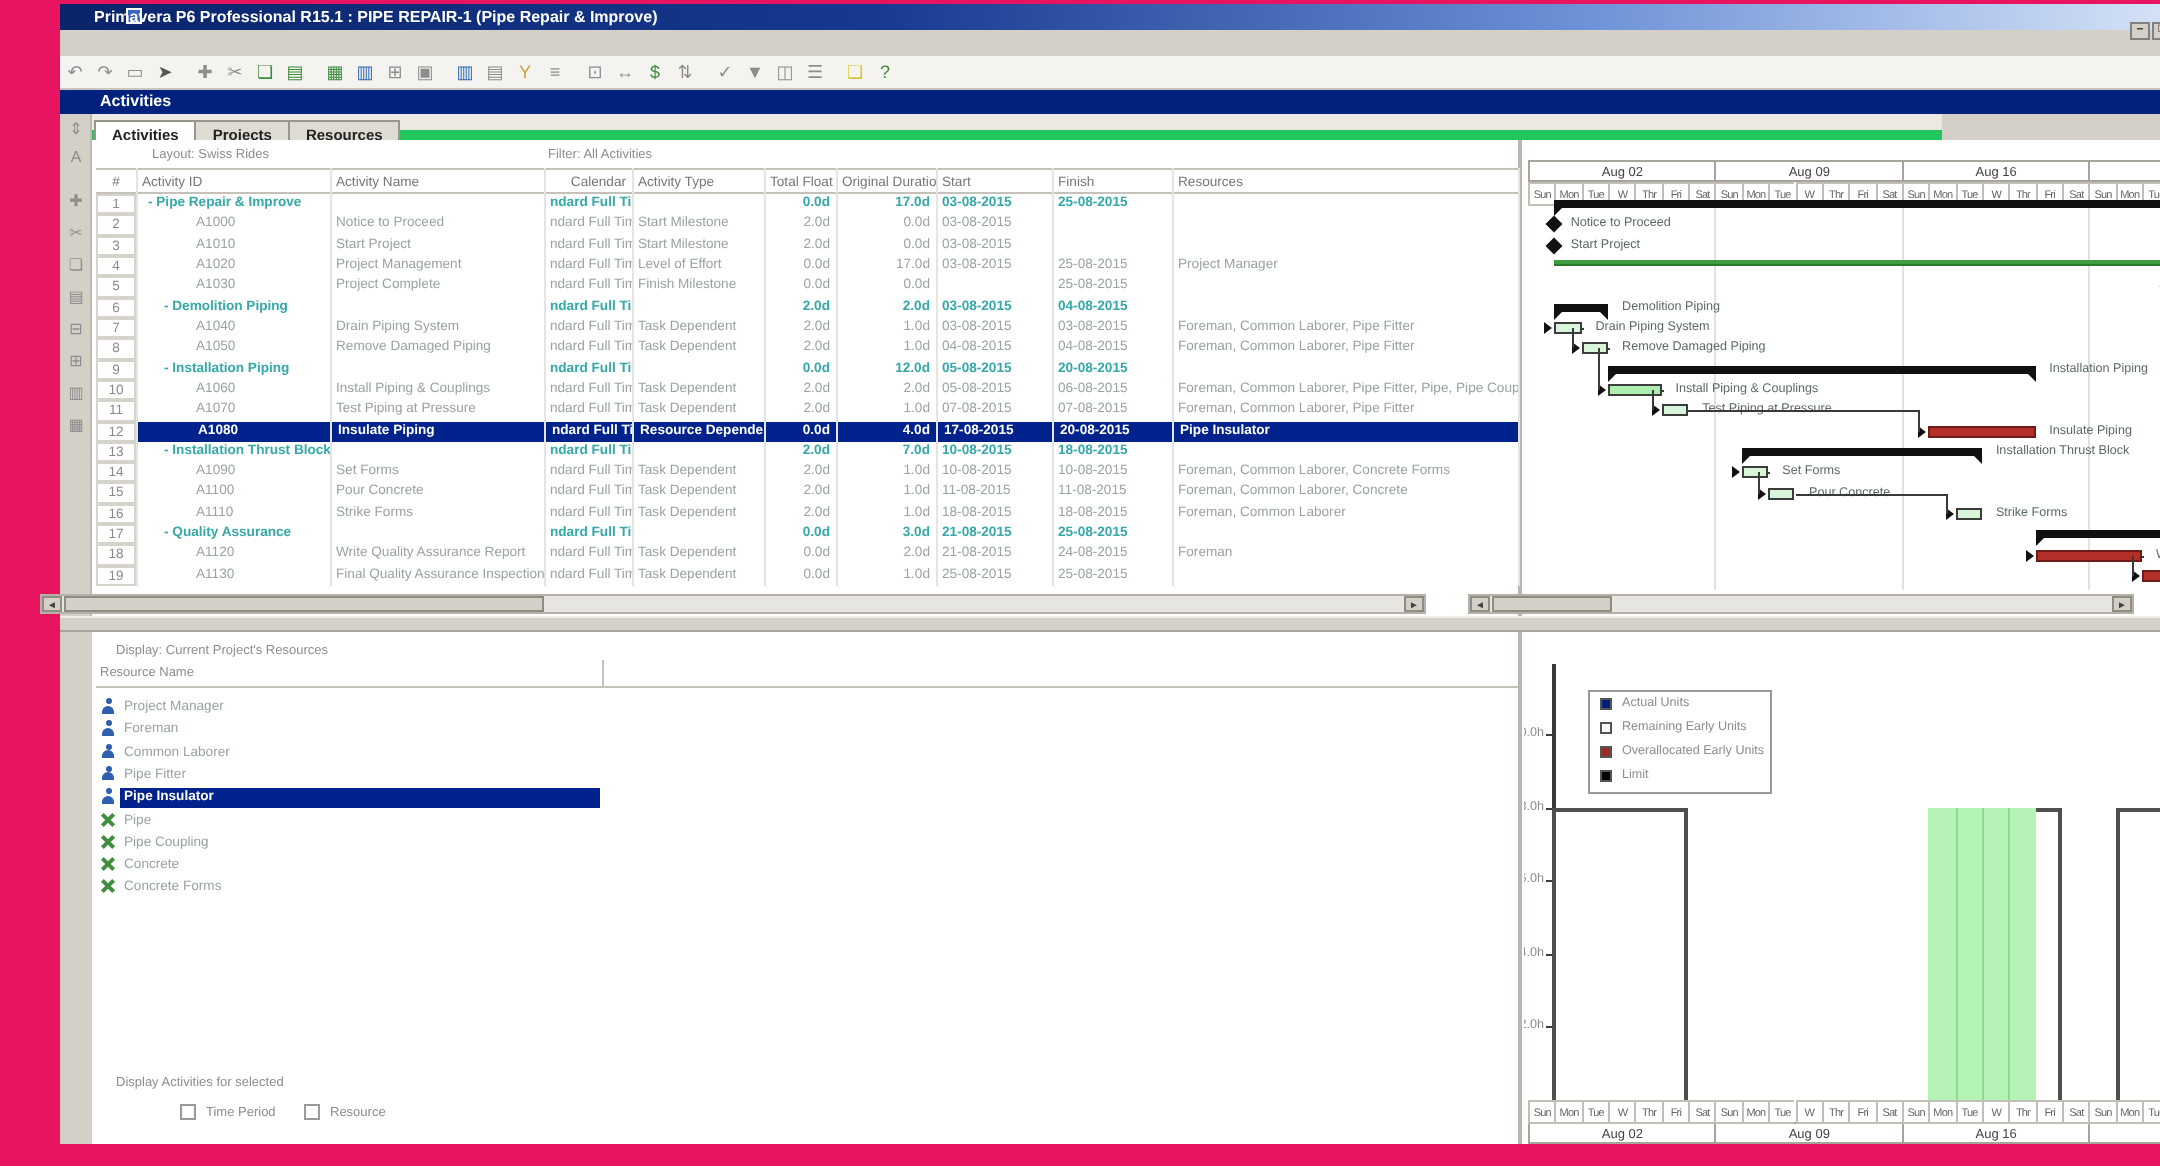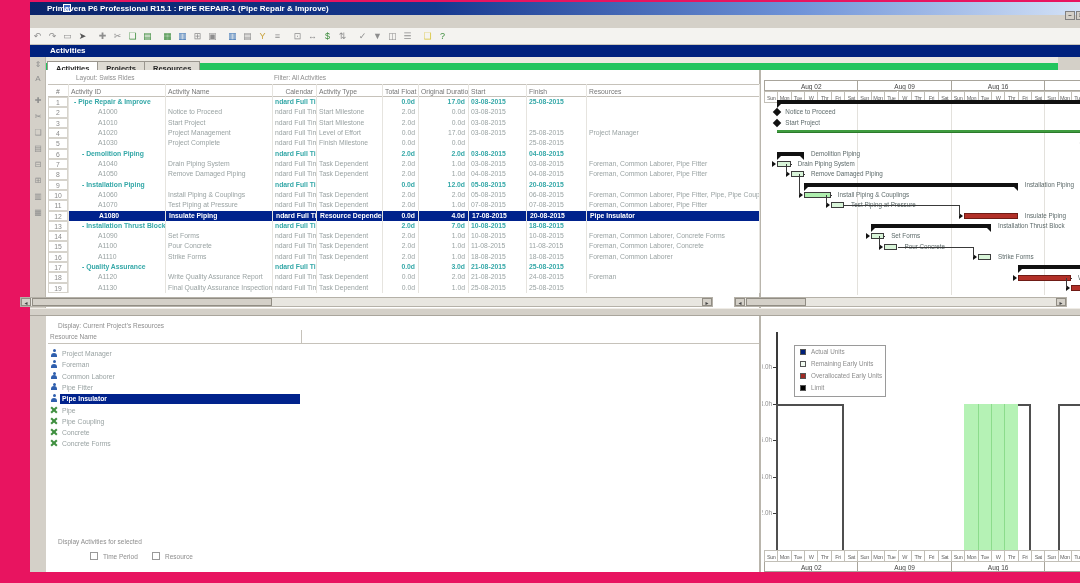--- a/index.html
+++ b/index.html
@@ -20,21 +20,21 @@
     font-size:7.5px;color:#333;line-height:13px;}
   .menu-item{display:inline-block;padding:0 6px;}
   #toolbar{left:2px;top:28px;width:1067px;height:17px;background:#f4f3f0;border-bottom:1px solid #c9c5bc;
     line-height:17px;white-space:nowrap;}
   .tb-icon{display:inline-block;width:15px;text-align:center;font-size:9px;vertical-align:top;}
   .tb-sep{display:inline-block;width:5px;}
   #actbar{left:2px;top:45px;width:1067px;height:12px;background:#00217d;color:#fff;
     font-size:8px;font-weight:bold;line-height:12px;}
   #actbar-title{position:absolute;left:20px;}
   #actbar-close{position:absolute;right:4px;top:0;color:#ff3b30;font-size:8px;font-weight:bold;cursor:default;}
-  #tabsrow{left:2px;top:57px;width:1028px;height:13px;background:#ece9e2;border-bottom:7px solid #22c55e;}
+  #tabsrow{left:2px;top:57px;width:941px;height:13px;background:#ece9e2;border-bottom:5px solid #22c55e;}
   .tab{position:relative;display:inline-block;height:13px;padding:0 8px;font-size:7.5px;font-weight:bold;
     color:#222;line-height:13px;border:1px solid #9a968e;border-bottom:none;background:#dedbd3;margin-left:-1px;}
   .tab.active{background:#fff;border-bottom:1px solid #fff;}
   #tabs-inner{position:absolute;left:18px;top:0;}
   
   .white-area{background:#fff;}
   #leftstrip{left:2px;top:57px;width:16px;height:251px;background:#d4d0c8;border-right:1px solid #bdb9b0;}
   .ls-icon{position:absolute;left:2px;width:12px;text-align:center;font-size:8px;color:#8d8d8d;}
   #vsplit-top{left:731px;top:70px;width:2px;height:238px;background:#b9b5ac;}
   #hsplit{left:2px;top:308px;width:1067px;height:8px;background:#d4d0c8;border-top:1px solid #efece6;border-bottom:1px solid #a9a59c;}

